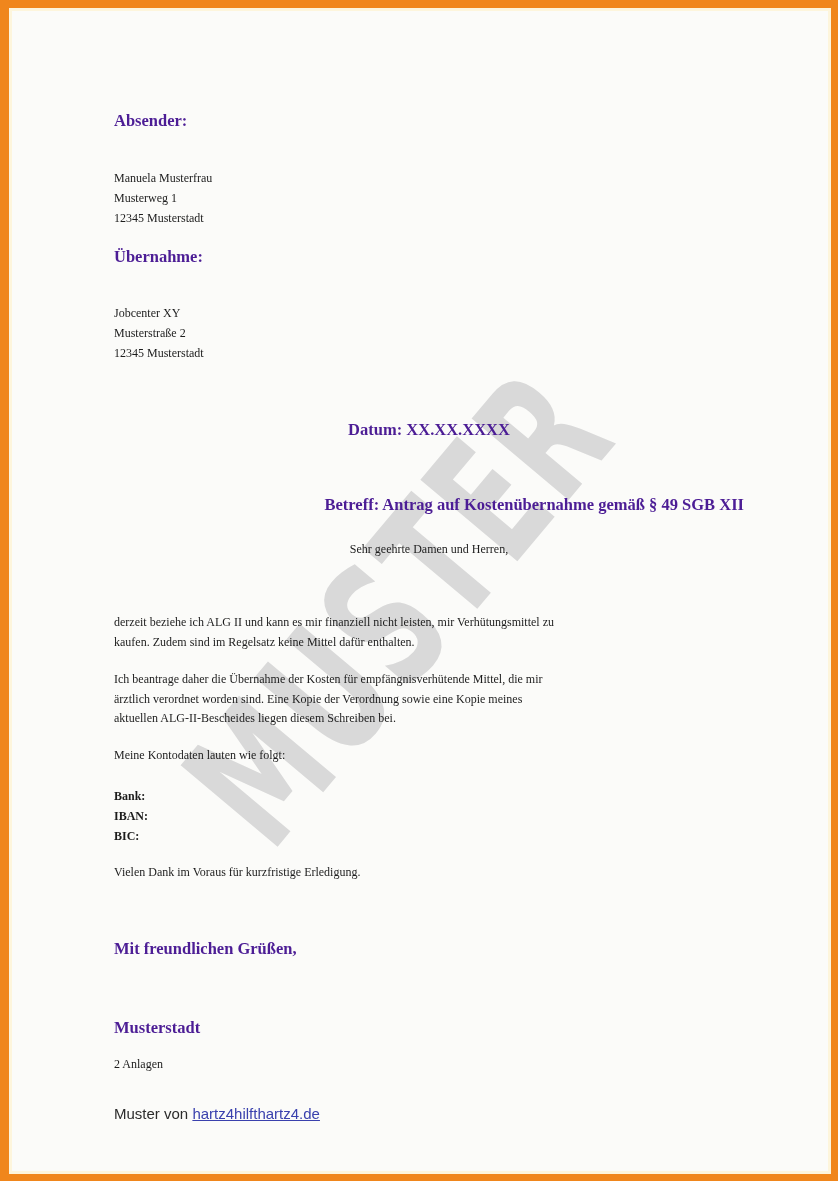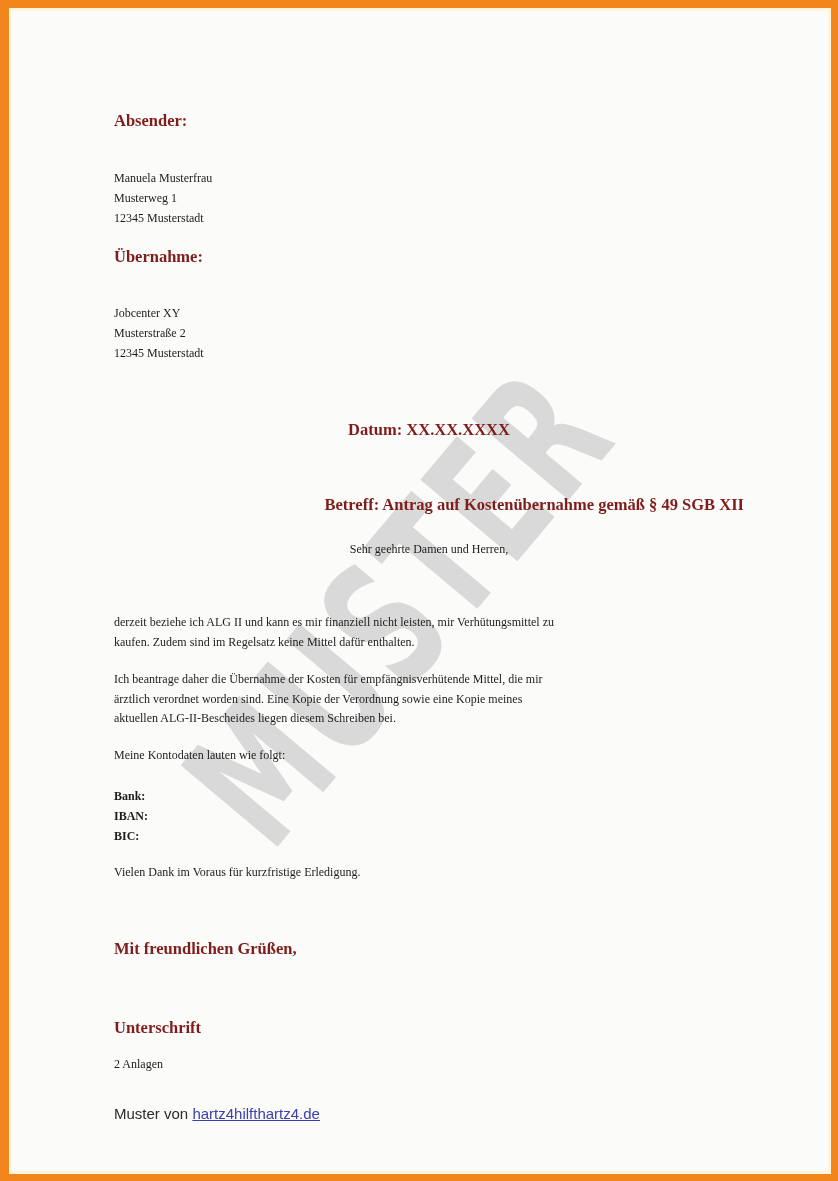--- a/index.html
+++ b/index.html
@@ -34,21 +34,21 @@
   }
   .blk {
     position: absolute;
     left: 105px;
     width: 630px;
     font-size: 12px;
     line-height: 19.5px;
     white-space: pre-line;
     z-index: 1;
   }
-  .bold { font-weight: bold; font-size: 16.5px; color: #7f1d1d; }
+  .bold { font-weight: bold; font-size: 16.5px; color: #4c1d95; }
   .addr { line-height: 20px; }
   .right { text-align: center; }
   .footer-line {
     position: absolute;
     left: 105px;
     top: 1085px;
     width: 630px;
     font-family: "Liberation Sans", sans-serif;
     font-size: 15px;
     color: #2b2b2b;
@@ -92,19 +92,19 @@
   <div class="blk" style="top:738px;">Meine Kontodaten lauten wie folgt:</div>
 
   <div class="blk addr" style="top:778px;font-weight:bold;">Bank:
 IBAN:
 BIC:</div>
 
   <div class="blk" style="top:855px;">Vielen Dank im Voraus für kurzfristige Erledigung.</div>
 
   <div class="blk bold" style="top:931px;">Mit freundlichen Grüßen,</div>
 
-  <div class="blk bold" style="top:1010px;">Unterschrift</div>
+  <div class="blk bold" style="top:1010px;">Musterstadt</div>
 
   <div class="blk" style="top:1047px;">2 Anlagen</div>
 
   <div class="footer-line"><span>Muster von </span><a id="footer-link" style="color: rgb(58, 65, 173);">hartz4hilfthartz4.de</a></div>
 
 </div>
 
 </body></html>

